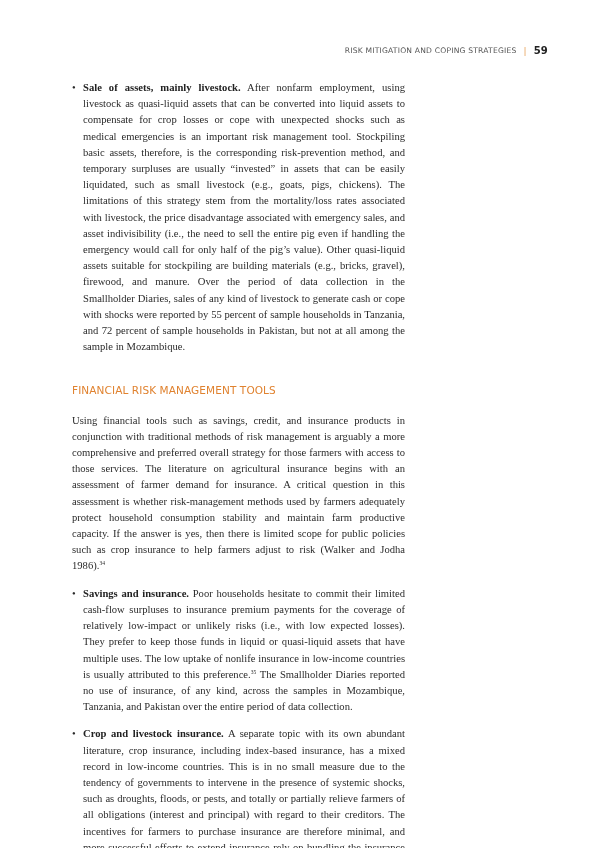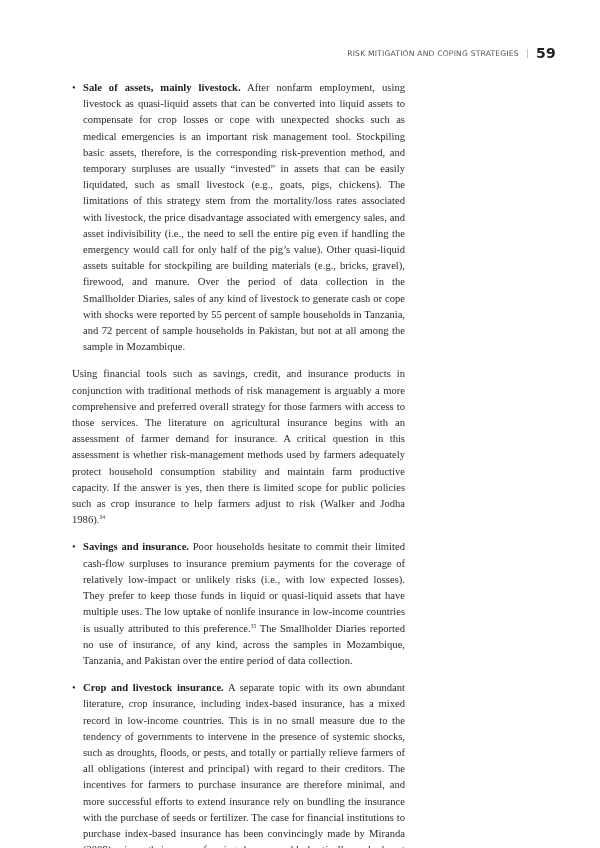--- a/index.html
+++ b/index.html
@@ -1,23 +1,23 @@
 <!DOCTYPE html>
 <html><head>
 <meta charset="utf-8">
 <style>
   html, body { margin: 0; padding: 0; background: #ffffff; }
   body { width: 600px; height: 848px; position: relative; overflow: hidden; }
   .running-head {
-    position: absolute; top: 45px; right: 44px;
+    position: absolute; top: 45px; right: 52px;
     font-family: "DejaVu Sans", sans-serif; font-size: 7.6px; letter-spacing: 0.2px;
     color: #555; display: flex; align-items: center;
   }
   .running-head .sep { color: #e8a45c; margin: 0 7px; font-size: 9px; }
-  .running-head .pnum { color: #222; font-weight: bold; font-size: 14px; }
+  .running-head .pnum { color: #222; font-weight: bold; font-size: 10px; }
   .content {
     position: absolute; left: 72px; top: 80px; width: 333px;
     font-family: "Liberation Serif", serif; font-size: 10.6px; line-height: 16.2px;
     color: #2a2a2a; text-align: justify;
   }
   .bullet { position: relative; padding-left: 11px; margin: 0 0 11px 0; }
   .bullet .dot {
     position: absolute; left: 0; top: 0;
   }
   .bullet .lead { font-weight: bold; color: #222; margin-top: 16px; }
@@ -38,20 +38,21 @@
   <span class="pnum">59</span>
 </div>
 
 <div class="content">
 
   <div class="bullet">
     <span class="dot">•</span>
     <span class="lead">Sale of assets, mainly livestock.</span><span> After nonfarm employment, using livestock as quasi-liquid assets that can be converted into liquid assets to compensate for crop losses or cope with unexpected shocks such as medical emergencies is an important risk management tool. Stockpiling basic assets, therefore, is the corresponding risk-prevention method, and temporary surpluses are usually “invested” in assets that can be easily liquidated, such as small livestock (e.g., goats, pigs, chickens). The limitations of this strategy stem from the mortality/loss rates associated with livestock, the price disadvantage associated with emergency sales, and asset indivisibility (i.e., the need to sell the entire pig even if handling the emergency would call for only half of the pig’s value). Other quasi-liquid assets suitable for stockpiling are building materials (e.g., bricks, gravel), firewood, and manure. Over the period of data collection in the Smallholder Diaries, sales of any kind of livestock to generate cash or cope with shocks were reported by 55 percent of sample households in Tanzania, and 72 percent of sample households in Pakistan, but not at all among the sample in Mozambique.</span>
   </div>
 
+  <h2>FINANCIAL RISK MANAGEMENT TOOLS</h2>
 
   <p><span>Using financial tools such as savings, credit, and insurance products in conjunction with traditional methods of risk management is arguably a more comprehensive and preferred overall strategy for those farmers with access to those services. The literature on agricultural insurance begins with an assessment of farmer demand for insurance. A critical question in this assessment is whether risk-management methods used by farmers adequately protect household consumption stability and maintain farm productive capacity. If the answer is yes, then there is limited scope for public policies such as crop insurance to help farmers adjust to risk (Walker and Jodha 1986).</span><sup>34</sup></p>
 
   <div class="bullet">
     <span class="dot">•</span>
     <span class="lead">Savings and insurance.</span><span> Poor households hesitate to commit their limited cash-flow surpluses to insurance premium payments for the coverage of relatively low-impact or unlikely risks (i.e., with low expected losses). They prefer to keep those funds in liquid or quasi-liquid assets that have multiple uses. The low uptake of nonlife insurance in low-income countries is usually attributed to this preference.</span><sup>35</sup><span> The Smallholder Diaries reported no use of insurance, of any kind, across the samples in Mozambique, Tanzania, and Pakistan over the entire period of data collection.</span>
   </div>
 
   <div class="bullet">
     <span class="dot">•</span>

